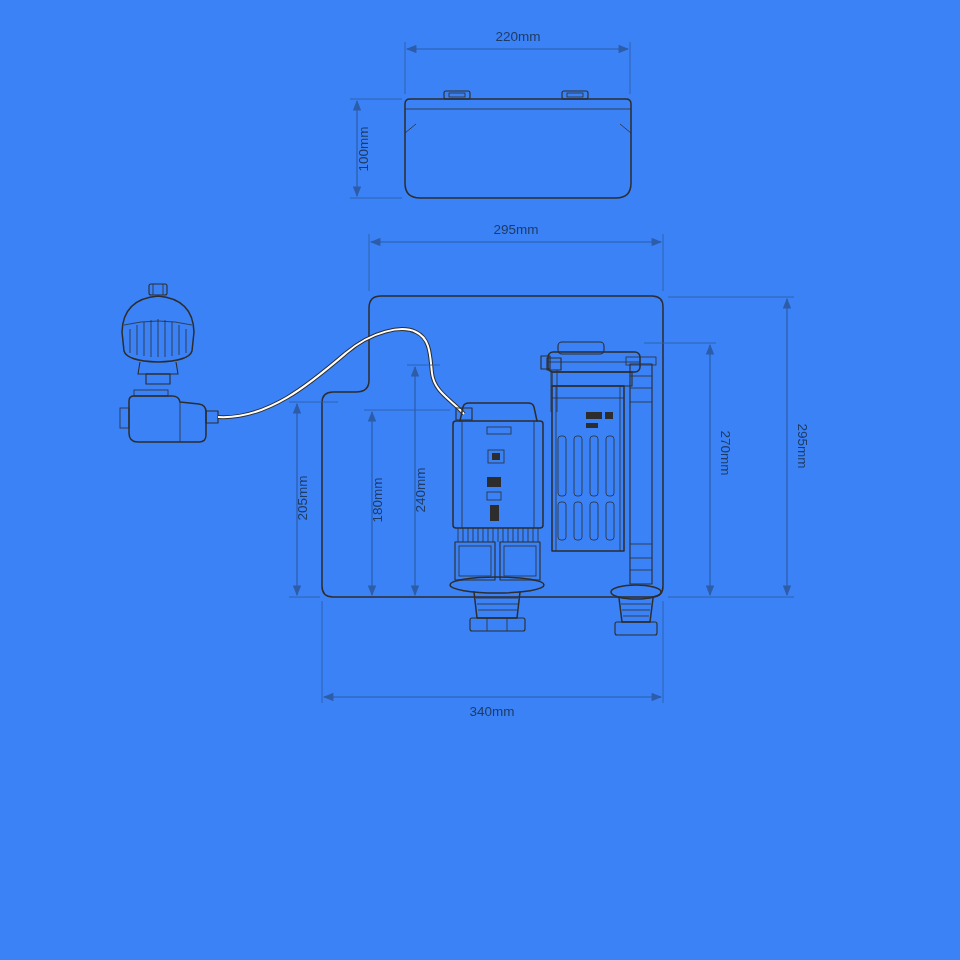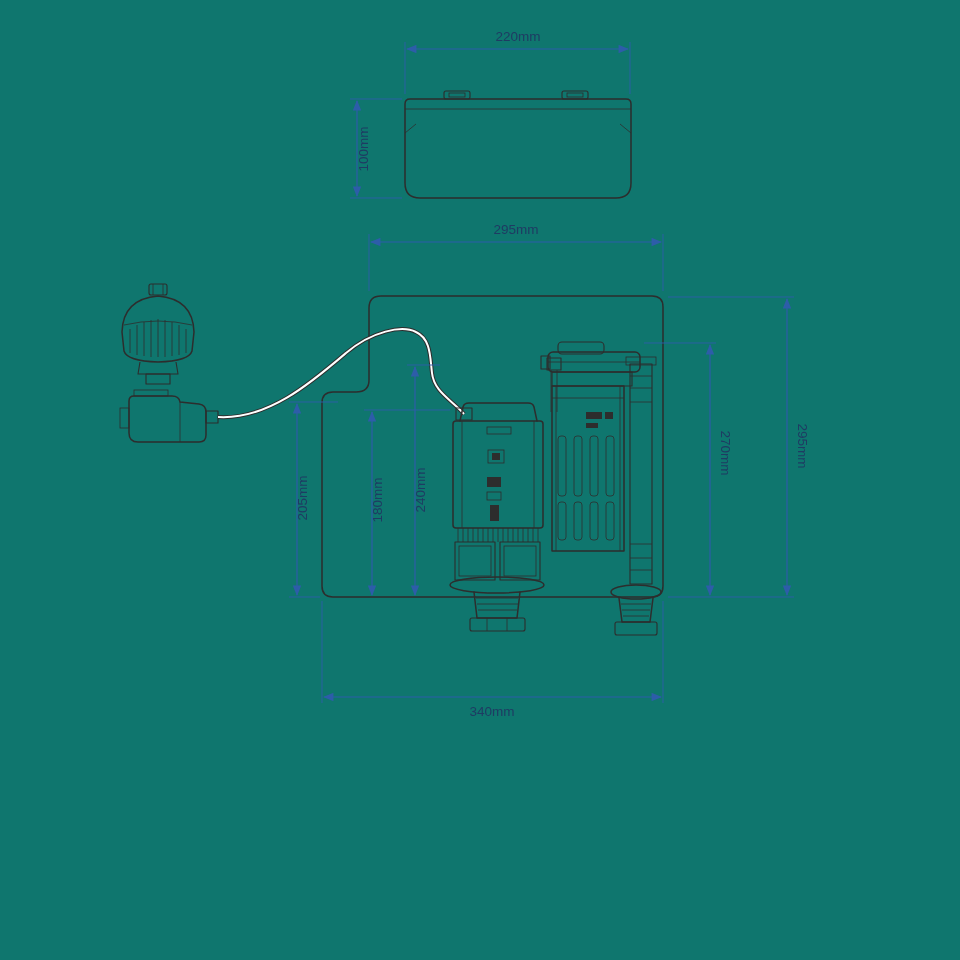--- a/index.html
+++ b/index.html
@@ -1,16 +1,16 @@
 <!DOCTYPE html>
 <html><head>
 <meta charset="utf-8">
 <style>
   html,body{margin:0;padding:0;background:#ffffff;}
-  .canvas{width:960px;height:960px;position:relative;background:#0f766e;overflow:hidden;}
+  .canvas{width:960px;height:960px;position:relative;background:#3b82f6;overflow:hidden;}
   svg{display:block;}
   .dimline{stroke:#2d5da9;stroke-width:1.2;fill:none;}
   .extline{stroke:#2d5da9;stroke-width:0.9;fill:none;}
   .dim-label{font-family:"Liberation Sans",sans-serif;font-size:13.5px;fill:#1f3b63;}
   .art{stroke:#2d2d2d;stroke-width:1.5;fill:none;stroke-linejoin:round;stroke-linecap:round;}
   .artM{stroke:#2d2d2d;stroke-width:1.1;fill:none;stroke-linejoin:round;}
   .artT{stroke:#2d2d2d;stroke-width:0.8;fill:none;}
   .artF{fill:#2d2d2d;stroke:none;}
 </style>
 </head>

